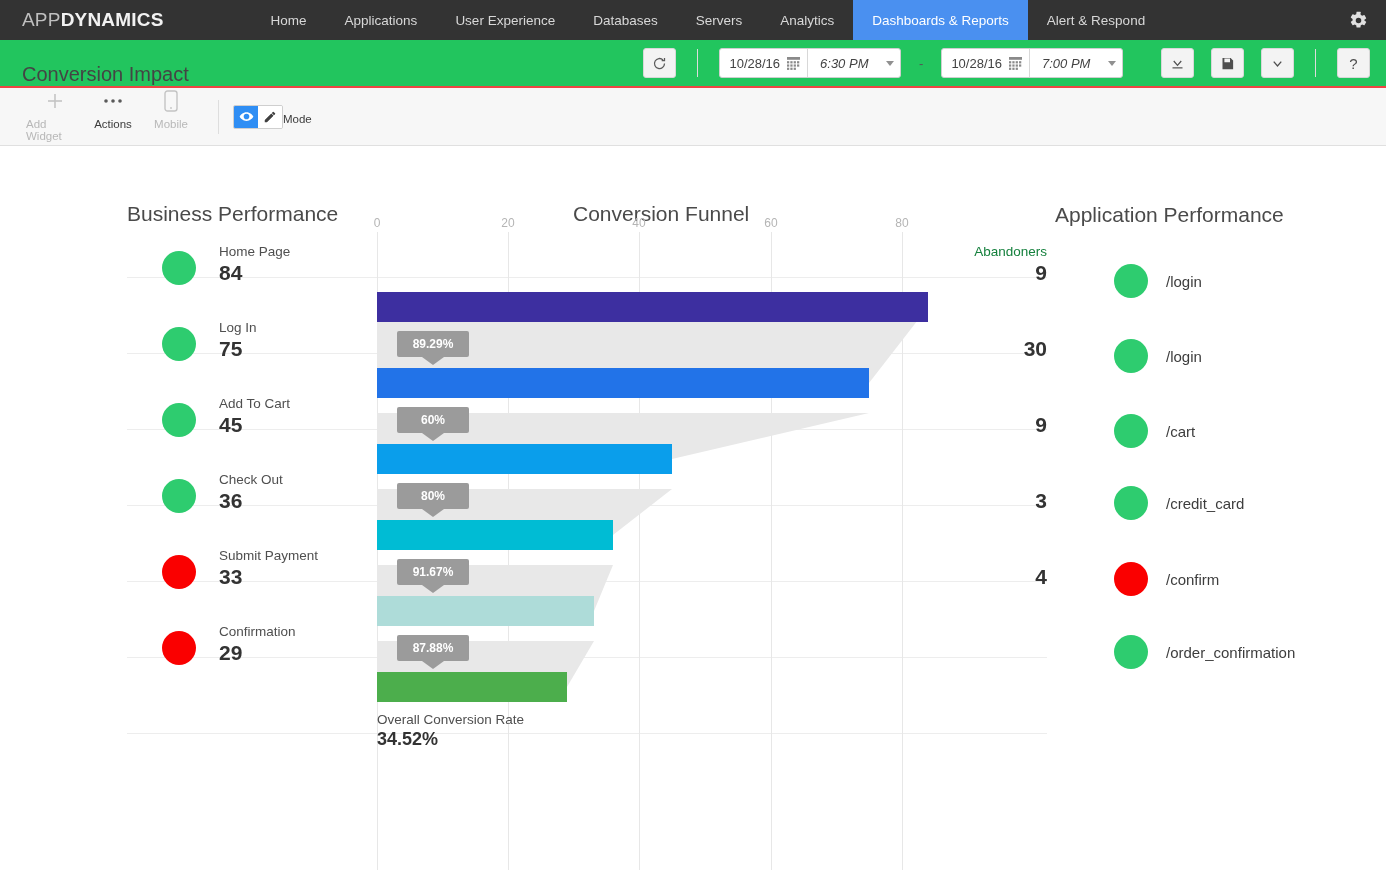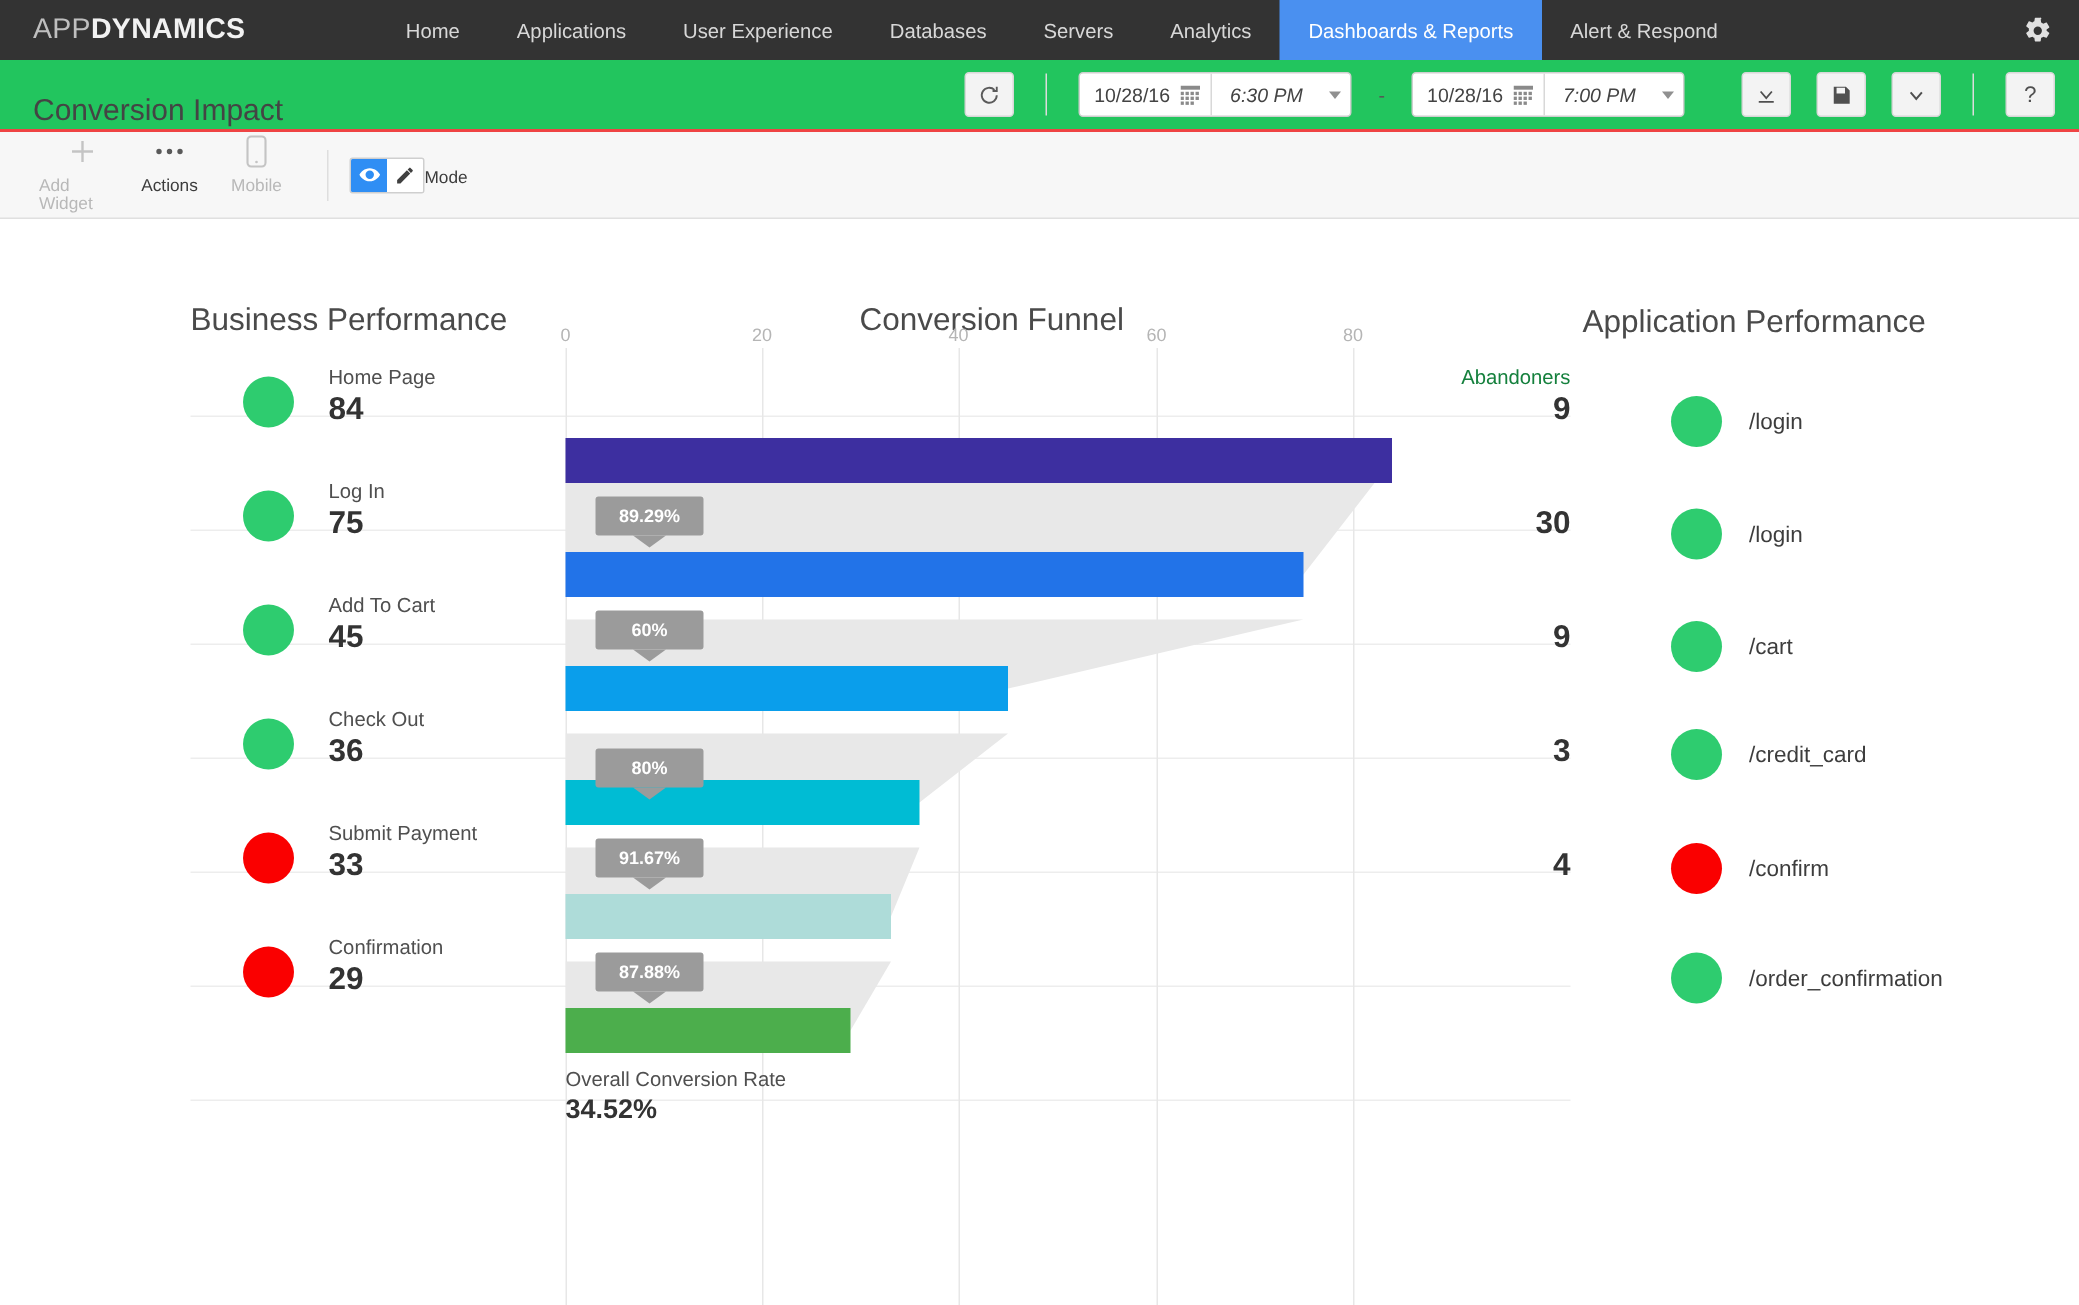--- a/index.html
+++ b/index.html
@@ -525,21 +525,21 @@
 
   <div class="fbar" style="left:377px; top:146px; width:551px; background:#3d2fa0;"></div>
   <div class="fbar" style="left:377px; top:222px; width:492px; background:#2273e8;"></div>
   <div class="fbar" style="left:377px; top:298px; width:295px; background:#0a9eeb;"></div>
   <div class="fbar" style="left:377px; top:374px; width:236px; background:#00bcd4;"></div>
   <div class="fbar" style="left:377px; top:450px; width:217px; background:#aedcd9;"></div>
   <div class="fbar" style="left:377px; top:526px; width:190px; background:#4cae4c;"></div>
 
   <div class="pct-badge" style="left:397px; top:185px; width:72px;">89.29%</div>
   <div class="pct-badge" style="left:397px; top:261px; width:72px;">60%</div>
-  <div class="pct-badge" style="left:397px; top:337px; width:72px;margin-top:16px;">80%</div>
+  <div class="pct-badge" style="left:397px; top:337px; width:72px;">80%</div>
   <div class="pct-badge" style="left:397px; top:413px; width:72px;">91.67%</div>
   <div class="pct-badge" style="left:397px; top:489px; width:72px;">87.88%</div>
 
   <div class="ab-head" style="left:847px; top:98px; width:200px;">Abandoners</div>
   <div class="ab-val" style="left:847px; top:115px; width:200px;">9</div>
   <div class="ab-val" style="left:847px; top:191px; width:200px;">30</div>
   <div class="ab-val" style="left:847px; top:267px; width:200px;">9</div>
   <div class="ab-val" style="left:847px; top:343px; width:200px;">3</div>
   <div class="ab-val" style="left:847px; top:419px; width:200px;">4</div>
 

